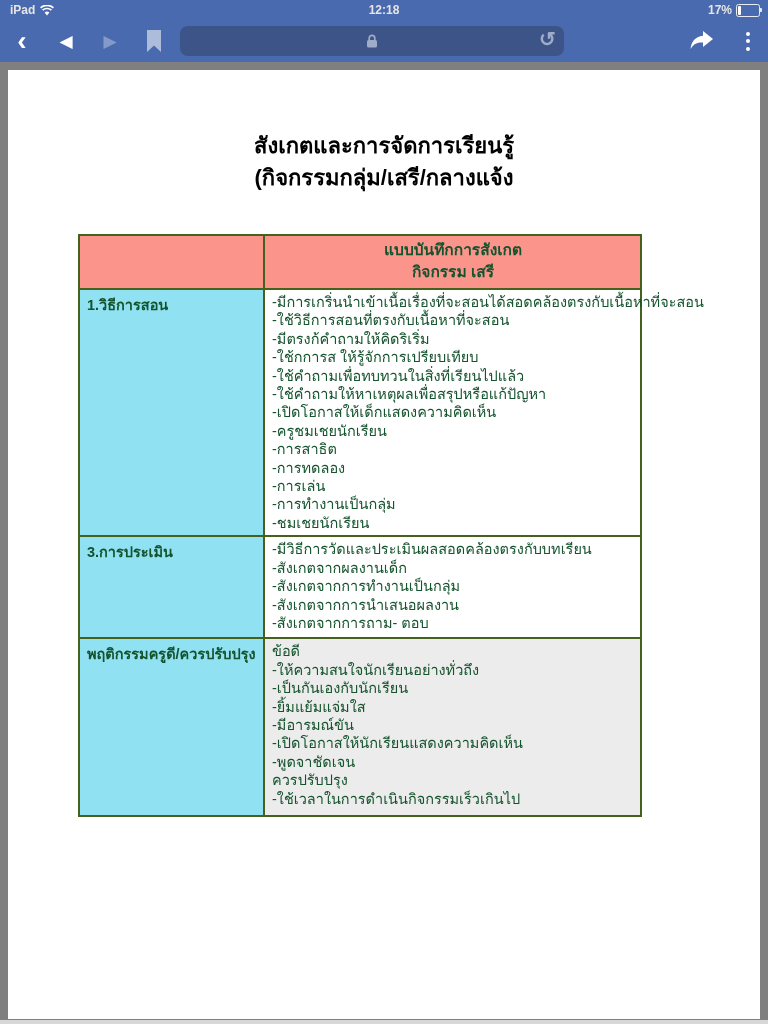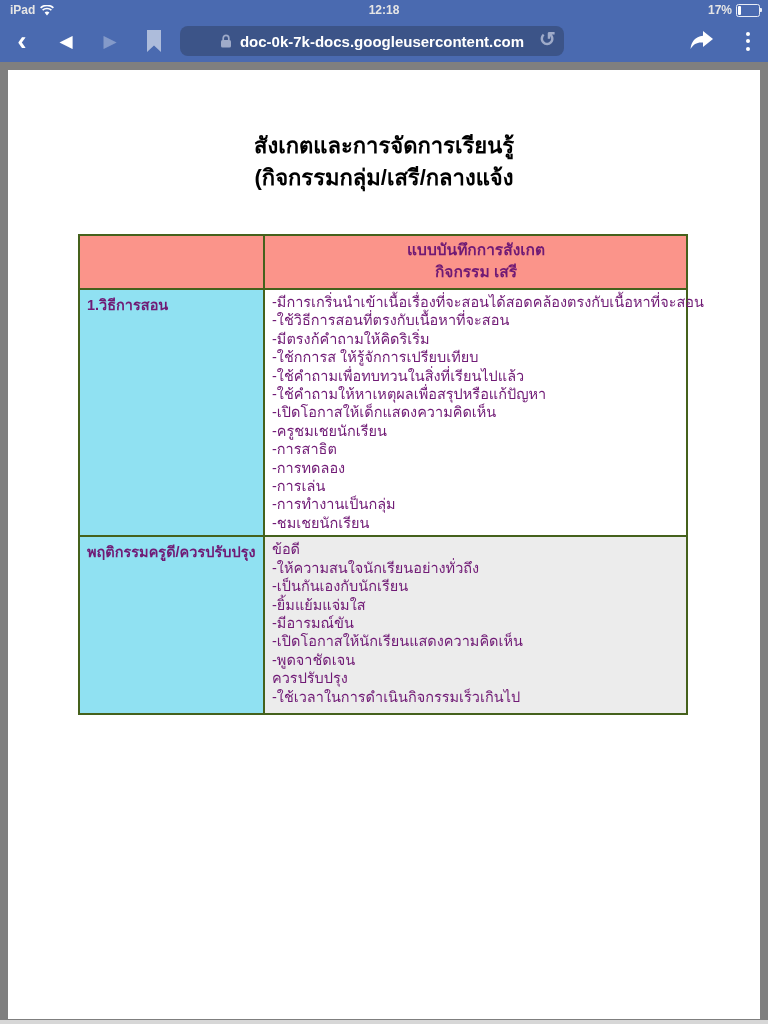--- a/index.html
+++ b/index.html
@@ -48,22 +48,22 @@
   
   .viewport{position:absolute;top:62px;left:0;width:768px;height:962px;background:#7f7f7f;}
   .page{
     position:absolute;top:8px;left:8px;width:752px;height:949px;
     background:#ffffff;overflow:hidden;
   }
   .bottom-edge{position:absolute;left:0;bottom:0;width:768px;height:4px;background:#d7d7d7;}
   .doc-title{margin-top:60px;text-align:center;font-size:22px;font-weight:bold;color:#000;line-height:32px;}
   
   table.obs{
-    border-collapse:collapse;margin:40px 0 0 70px;width:610px;table-layout:fixed;
-    font-size:14.5px;color:#701a75;
+    border-collapse:collapse;margin:40px 0 0 70px;width:564px;table-layout:fixed;
+    font-size:14.5px;color:#14532d;
   }
   table.obs td{border:2.5px solid #45611c;vertical-align:top;padding:3px 6px 3px 7px;}
   td.label-cell{width:170px;background:#90e1f2;font-weight:bold;}
   td.content-cell{width:405px;background:#ffffff;margin-left:8px;}
   tr.shaded td.content-cell{background:#ececec;}
   tr.header-row td{background:#fb948a;height:46px;}
   td.header-title{text-align:center;font-weight:bold;font-size:15.5px;vertical-align:middle;line-height:22px;}
   .cell-line{line-height:18.4px;white-space:nowrap;}
   tr.r0 td{height:228px;}
   tr.r1 td{height:102px;}
@@ -102,21 +102,20 @@
       <path d="M2 1 h14 v22 l-7 -6.5 l-7 6.5 z" fill="rgba(255,255,255,0.55)"></path>
     </svg>
   </button>
   <button class="omnibox">
     <span>
       <svg class="lock-svg" viewBox="0 0 12 14">
         <rect x="1" y="6" width="10" height="7.5" rx="1.5" fill="#9fabc9"></rect>
         <path d="M3.2 6 V4.2 A2.8 2.8 0 0 1 8.8 4.2 V6" stroke="#9fabc9" stroke-width="1.7" fill="none"></path>
       </svg>
     </span>
-    <span>doc-0k-7k-docs.googleusercontent.com</span>
     <span class="reload-glyph">↻</span>
   </button>
   <div class="right-group">
     <button class="tb-btn btn-share">
       <svg class="share-svg" viewBox="0 0 24 20">
         <path d="M14 0 L24 8 L14 16 V11.5 C8 11 4.5 13 1.5 18 C2.2 11 6 5.8 14 4.8 Z" fill="#fff"></path>
       </svg>
     </button>
     <button class="tb-btn btn-dots">
       <span class="dot"></span>
@@ -152,20 +151,30 @@
               <div class="cell-line">-ใช้คำถามให้หาเหตุผลเพื่อสรุปหรือแก้ปัญหา</div>
               <div class="cell-line">-เปิดโอกาสให้เด็กแสดงความคิดเห็น</div>
               <div class="cell-line">-ครูชมเชยนักเรียน</div>
               <div class="cell-line">-การสาธิต</div>
               <div class="cell-line">-การทดลอง</div>
               <div class="cell-line">-การเล่น</div>
               <div class="cell-line">-การทำงานเป็นกลุ่ม</div>
               <div class="cell-line">-ชมเชยนักเรียน</div>
             </td>
           </tr>
+          <tr class="r2">
+            <td class="label-cell">3.การประเมิน</td>
+            <td class="content-cell">
+              <div class="cell-line">-มีวิธีการวัดและประเมินผลสอดคล้องตรงกับบทเรียน</div>
+              <div class="cell-line">-สังเกตจากผลงานเด็ก</div>
+              <div class="cell-line">-สังเกตจากการทำงานเป็นกลุ่ม</div>
+              <div class="cell-line">-สังเกตจากการนำเสนอผลงาน</div>
+              <div class="cell-line">-สังเกตจากการถาม- ตอบ</div>
+            </td>
+          </tr>
           <tr class="r3 shaded">
             <td class="label-cell">พฤติกรรมครูดี/ควรปรับปรุง</td>
             <td class="content-cell">
               <div class="cell-line">ข้อดี</div>
               <div class="cell-line">-ให้ความสนใจนักเรียนอย่างทั่วถึง</div>
               <div class="cell-line">-เป็นกันเองกับนักเรียน</div>
               <div class="cell-line">-ยิ้มแย้มแจ่มใส</div>
               <div class="cell-line">-มีอารมณ์ขัน</div>
               <div class="cell-line">-เปิดโอกาสให้นักเรียนแสดงความคิดเห็น</div>
               <div class="cell-line">-พูดจาชัดเจน</div>

